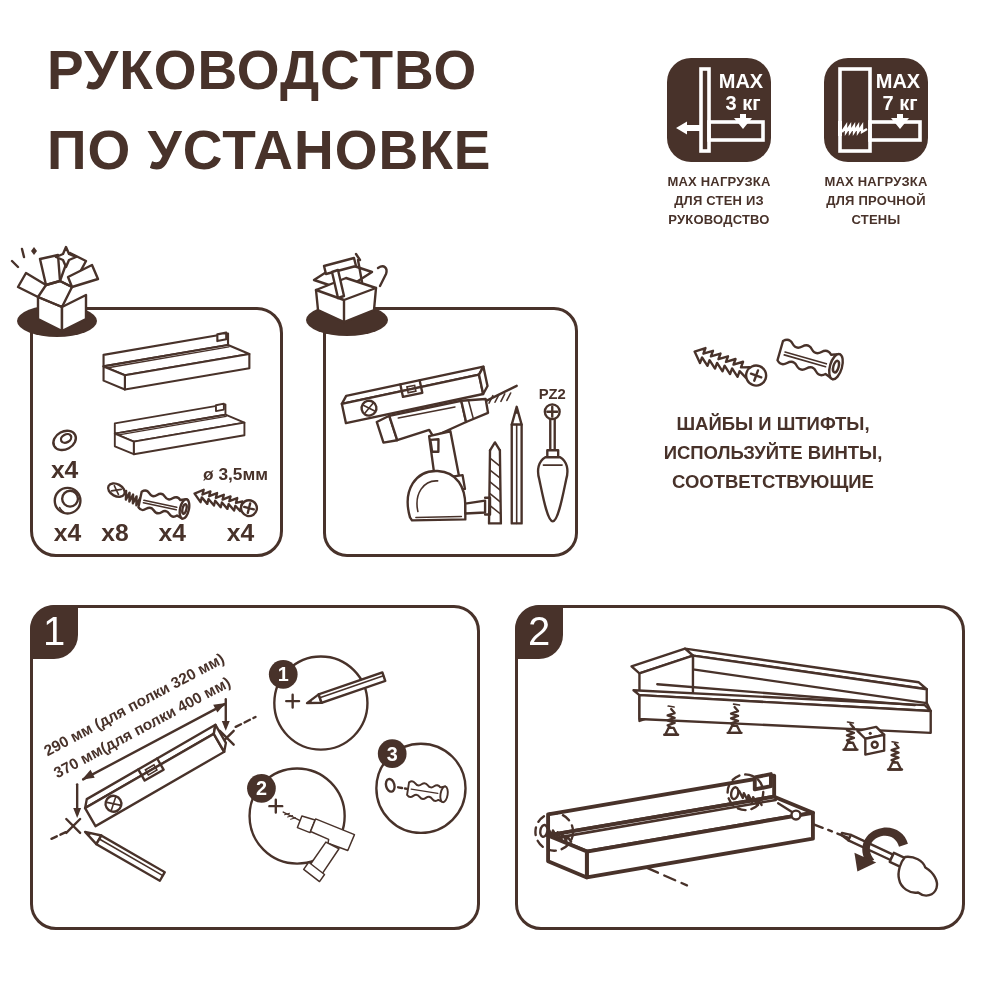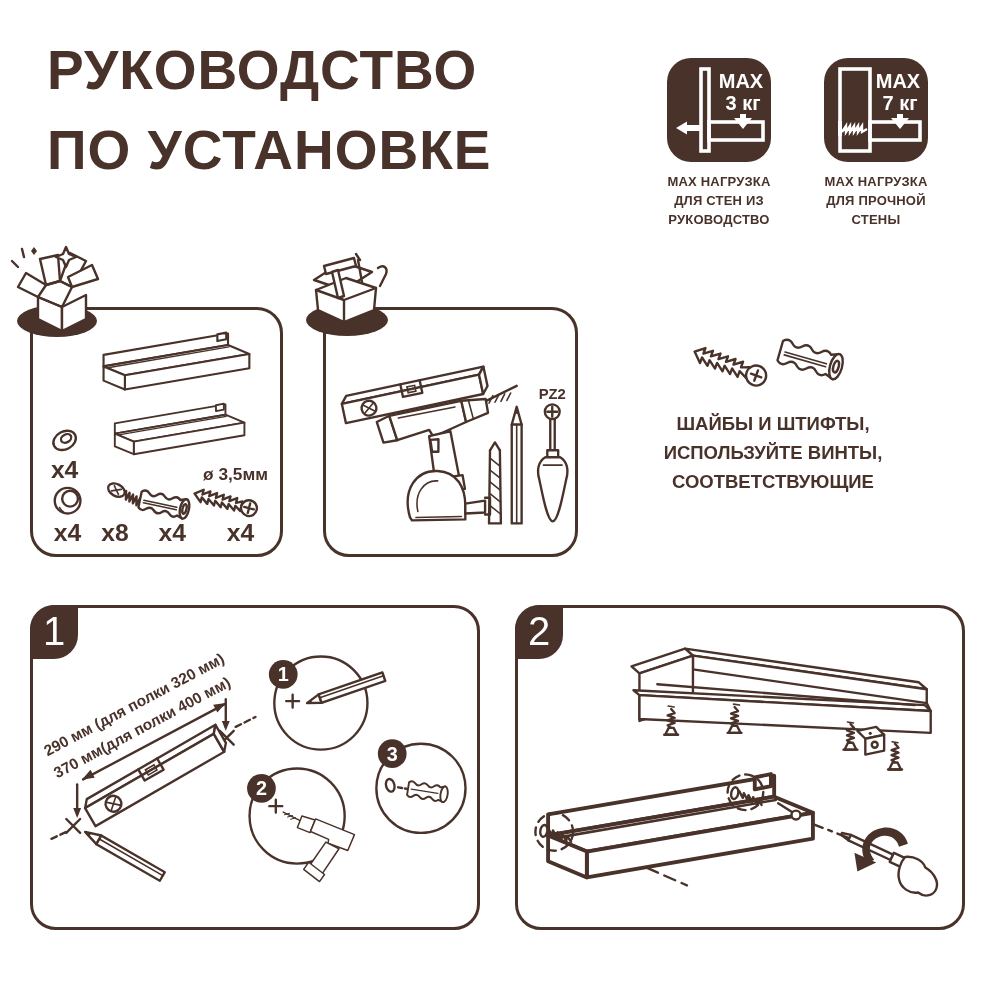--- a/index.html
+++ b/index.html
@@ -154,21 +154,21 @@
     <path class="ln" stroke-width="2.2" d="M50 36 L60 8 L76 16 L62 42 Z"></path>
     <path class="ln" stroke-width="2.2" d="M62 42 L88 34 L82 20 L58 32 Z"></path>
     <path class="ln" stroke-width="2.2" d="M28 52 L52 62 L52 86 L28 74 Z"></path>
     <path class="ln" stroke-width="2.2" d="M52 62 L76 50 L76 74 L52 86 Z"></path>
     <path class="lnn" stroke-width="2" d="M36 40 L50 36 L62 42 L52 62 L28 52"></path>
     <path class="lnn" stroke-width="2.4" d="M2 16 L8 22 M12 4 L14 12"></path>
     <path class="ln" stroke-width="2" d="M56 2 L59 9 L66 12 L59 15 L56 22 L53 15 L46 12 L53 9 Z"></path>
     <path class="fillb" d="M24 2 L27 6 L24 10 L21 6 Z"></path>
   </svg>
 
-  <div class="rbox" style="left:323px;top:307px;width:255px;height:250px;">
+  <div class="rbox" style="left:323px;top:307px;width:255px;height:250px;border-radius:24px;">
     <svg width="249" height="244" viewBox="0 0 252 247">
 
       <g transform="translate(16,95) rotate(-12)">
         <path class="ln" d="M0 0 L6 -7 L148 -7 L142 0 Z"></path>
         <path class="ln" d="M0 0 L142 0 L142 20 L0 20 Z"></path>
         <path class="ln" d="M142 0 L148 -7 L148 13 L142 20 Z"></path>
         <circle class="lnn" cx="26" cy="10" r="7.5"></circle>
         <path class="thin" d="M21 6 L31 14 M31 6 L21 14"></path>
         <path class="lnn" d="M62 -7 L62 6 L82 6 L82 -7"></path>
         <path class="thin" d="M68 -3 L76 -3 L76 3 L68 3 Z"></path>

